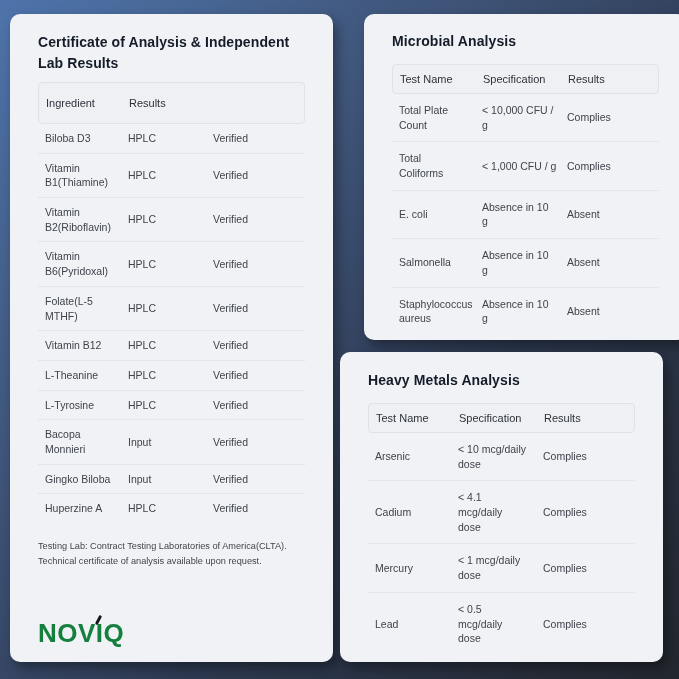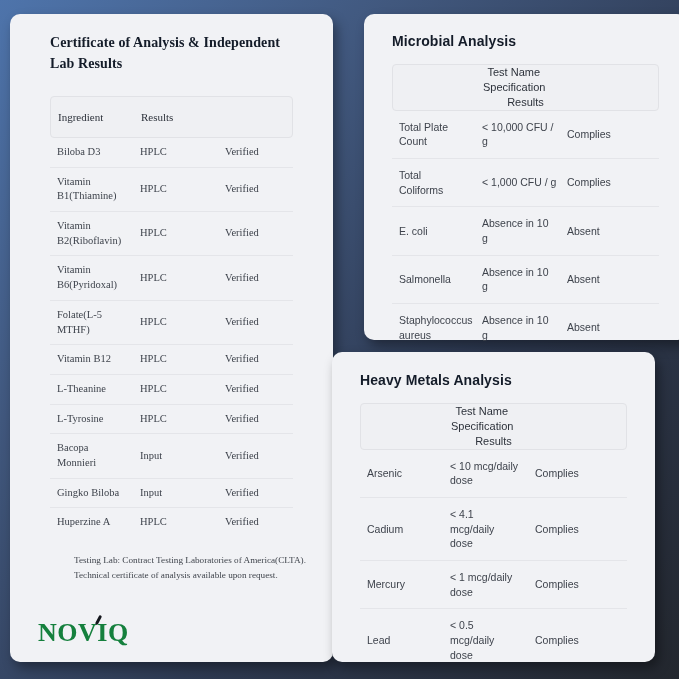--- a/index.html
+++ b/index.html
@@ -8,54 +8,54 @@
 
   .page {
     position:relative; width:679px; height:679px;
     background:linear-gradient(133deg,#4e74ab 0%,#41587e 30%,#2e3a52 62%,#23272e 100%);
   }
 
   .card {
     position:absolute; background:#f1f2f5; border-radius:10px;
     box-shadow:4px 6px 12px rgba(0,0,0,.38);
   }
-  .left-card      { left:10px;  top:14px;  width:323px; height:648px; padding:18px 40px;font-family:Liberation Serif, serif; }
+  .left-card      { left:10px;  top:14px;  width:323px; height:648px; padding:18px 28px; }
   .microbial-card { left:347px; top:14px;  width:323px; height:326px; padding:17px 28px;margin-left:17px; }
-  .metals-card    { left:332px; top:352px; width:323px; height:310px; padding:18px 28px; }
+  .metals-card    { left:340px; top:352px; width:323px; height:310px; padding:18px 28px; }
 
   .panel-title {
     font-size:14px; line-height:1.5; font-weight:700;
     color:#141c29; letter-spacing:.1px;
   }
 
-  .table { margin-top:22px; }
+  .table { margin-top:8px; }
   .microbial-card .table, .metals-card .table { margin-top:12px; }
 
   .header-row {
     display:flex; align-items:center;
     background:#eff0f3; border:1px solid #e1e2e6; border-radius:4px;
     font-size:11px; color:#2d323b; line-height:1.35;
   }
   .left-card .header-row { min-height:42px; }
-  .microbial-card .header-row, .metals-card .header-row { min-height:30px;flex-direction:column; }
+  .microbial-card .header-row, .metals-card .header-row { min-height:30px; }
 
   .body-row {
     display:flex; align-items:center;
     padding:7px 0; border-bottom:1px solid #e4e5e9;
     font-size:10.5px; line-height:1.4; color:#3e434c;
   }
   .microbial-card .body-row, .metals-card .body-row { padding:9px 0; }
   .body-row:last-child { border-bottom:none; }
 
   .cell { white-space:pre-line; }
   .c1 { width:90px; padding-left:7px; }
   .c2 { width:85px; }
   .c3 { flex:1; }
 
-  .footnote { margin-top:16px; font-size:9.2px; line-height:1.6; color:#40454d;margin-left:24px; }
+  .footnote { margin-top:16px; font-size:9.2px; line-height:1.6; color:#40454d; }
   .fn-line { display:block; white-space:nowrap; }
 
   .logo {
     position:absolute; left:28px; bottom:16px;
     font-size:26px; font-weight:700; color:#15803d;
     letter-spacing:.5px; line-height:1;text-align:center;
   }
   .logo-accent {
     position:absolute; left:59px; top:-5px;
     width:3px; height:10px; background:#14161c;

